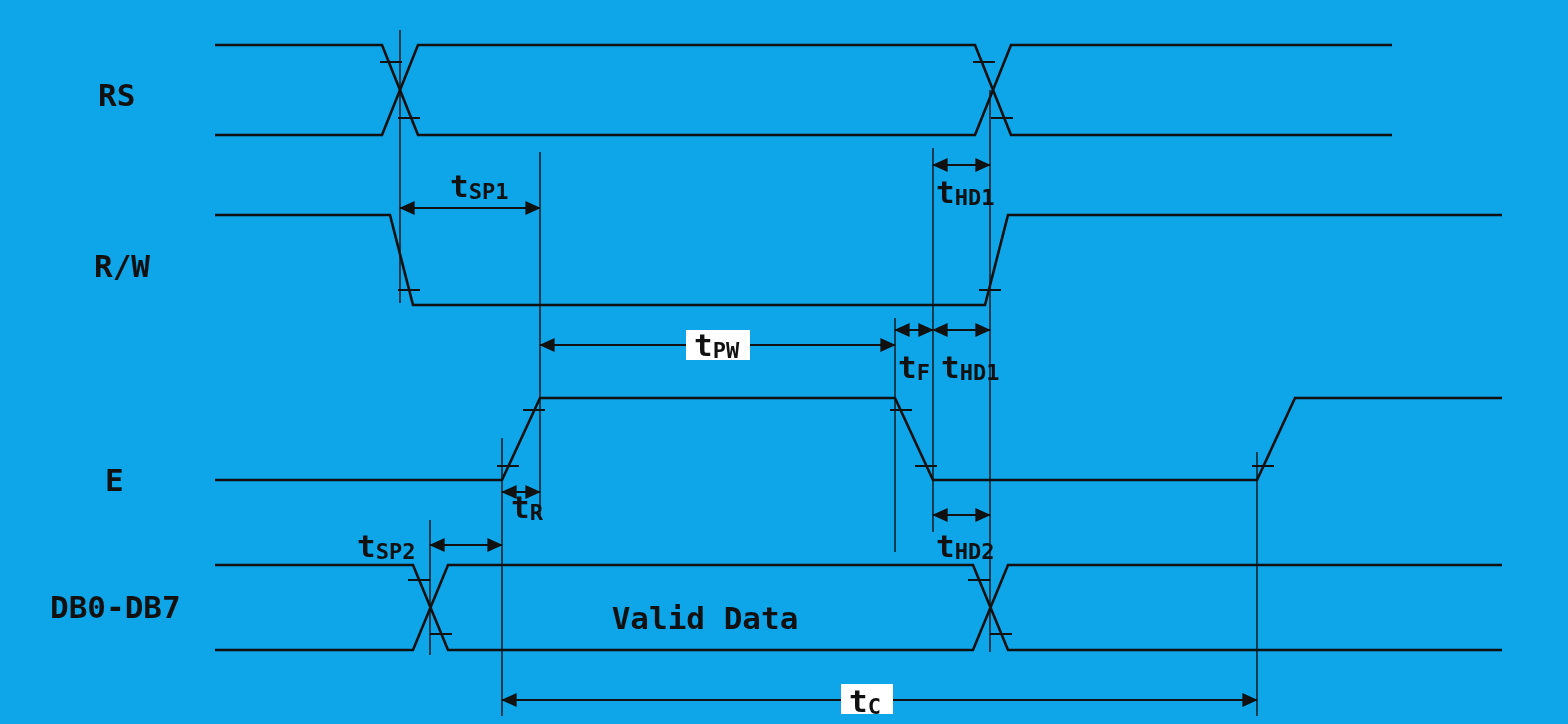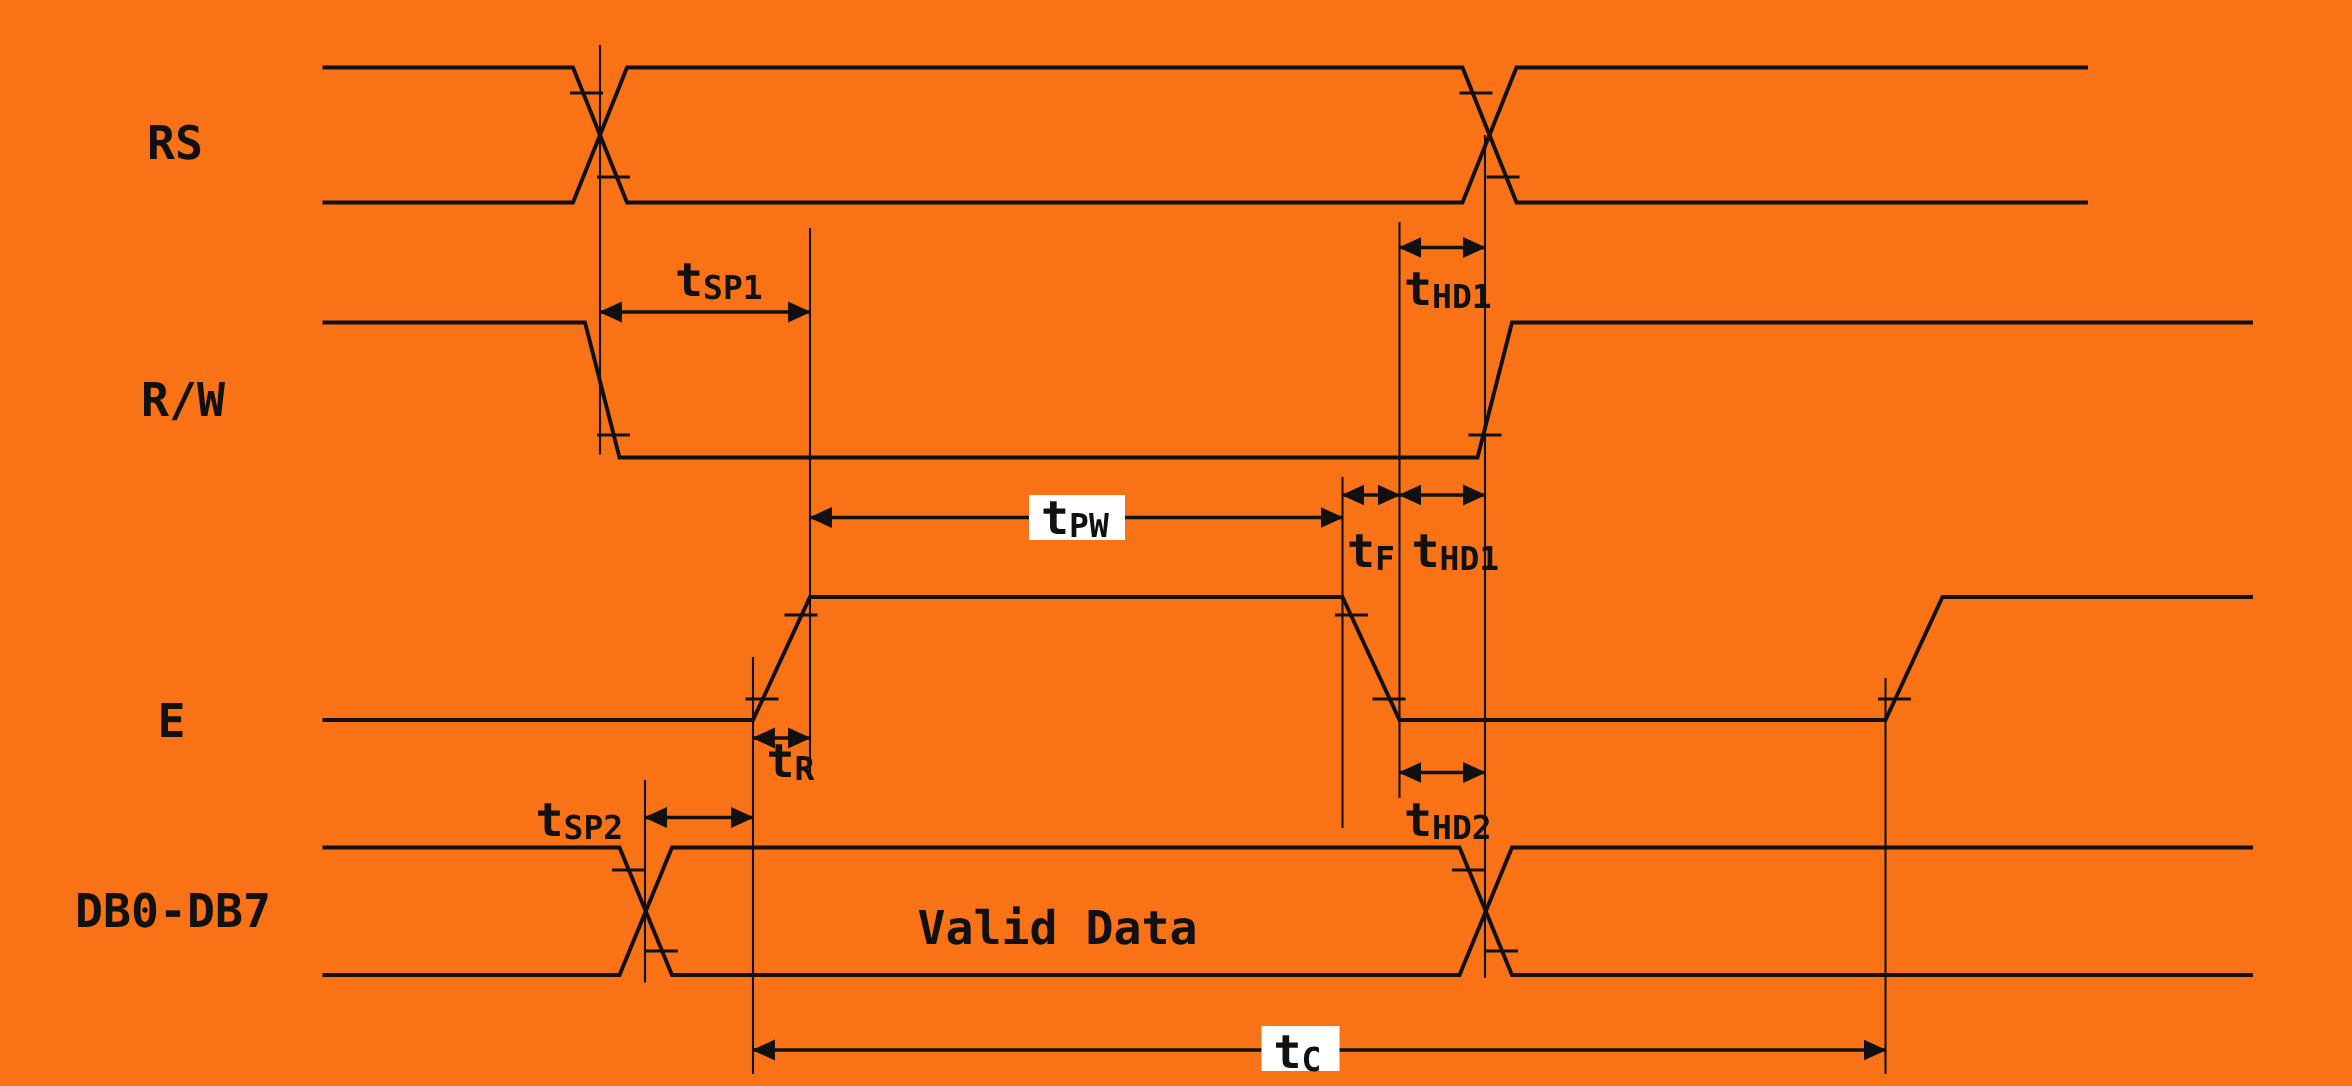--- a/index.html
+++ b/index.html
@@ -1,19 +1,19 @@
 <!DOCTYPE html>
 <html><head>
 <meta charset="utf-8">
 <style>
   html,body{margin:0;padding:0;background:#ffffff;}
   .stage{
     position:relative;
     width:1568px;height:724px;
-    background:#f97316;
+    background:#0ea5e9;
     font-family:"DejaVu Sans Mono",monospace;
     overflow:hidden;
   }
   svg{display:block;}
   .wave{fill:none;stroke:#111111;stroke-width:2.6;stroke-linejoin:miter;stroke-linecap:butt;}
   .refline{stroke:#111111;stroke-width:1.4;}
   .tick{stroke:#111111;stroke-width:2;}
   .arrow{stroke:#111111;stroke-width:2.2;fill:none;}
   .sig-label{font-family:"DejaVu Sans Mono",monospace;font-weight:bold;font-size:31px;fill:#111111;}
   .lbl-base{font-family:"DejaVu Sans Mono",monospace;font-weight:bold;font-size:31px;fill:#111111;}

